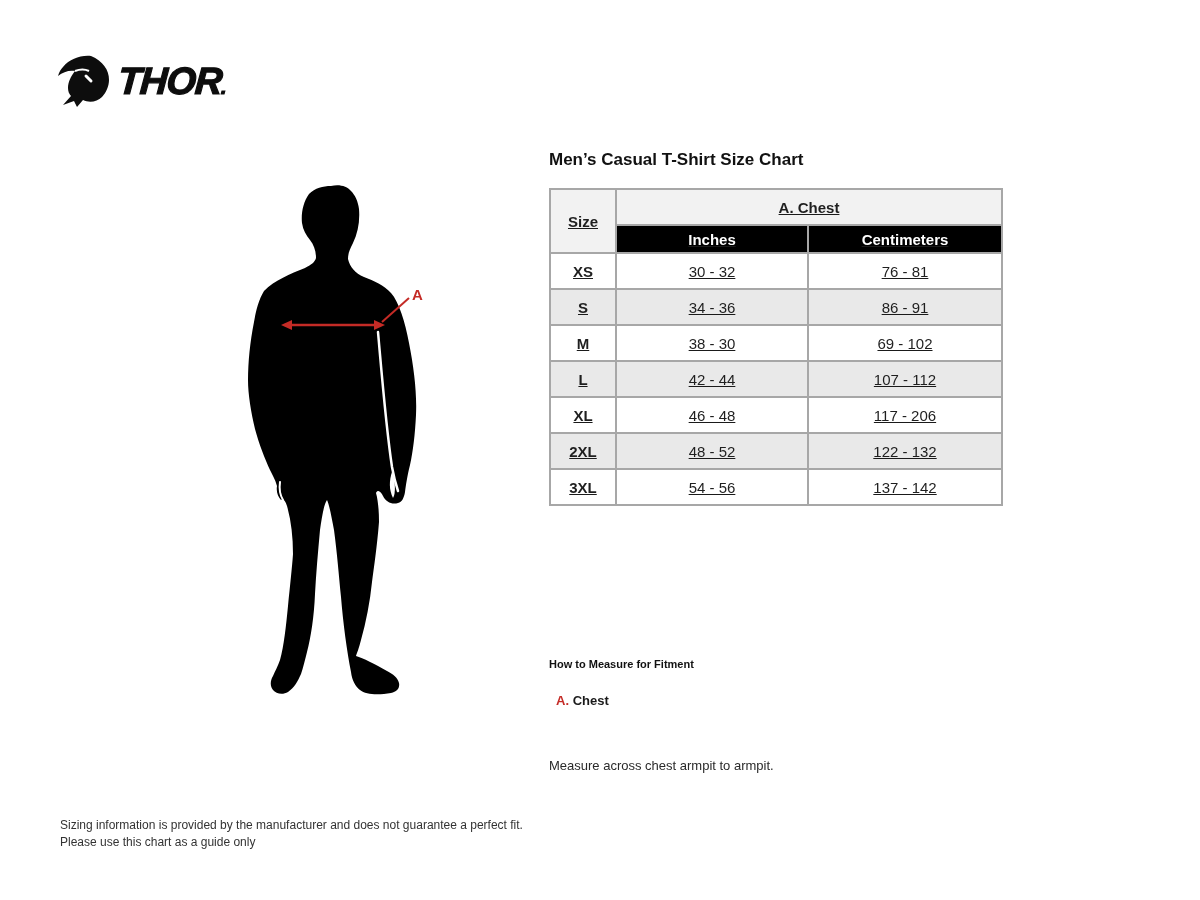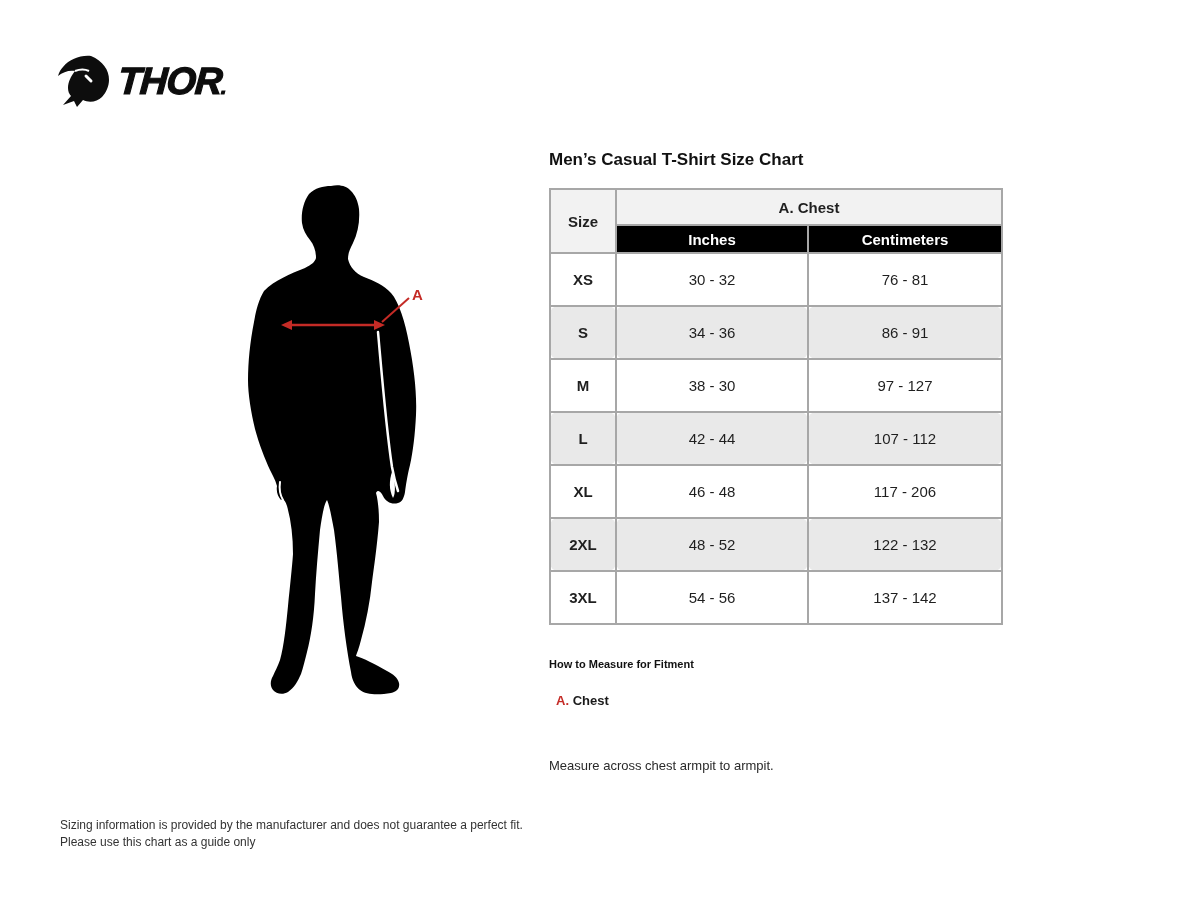--- a/index.html
+++ b/index.html
@@ -30,34 +30,35 @@
   #figure-wrap { left: 235px; top: 182px; width: 200px; height: 522px; }
 
   
   #chart-title { left: 549px; top: 150px; font-size: 17px; font-weight: bold; color: #111; }
   #size-table-wrap { left: 549px; top: 188px; }
   table.size-table {
     border-collapse: collapse;
     table-layout: fixed;
     width: 452px;
     background: #fff;
+    text-decoration: underline;
   }
   table.size-table td, table.size-table th {
     border: 2px solid #a7a7a7;
     text-align: center;
     vertical-align: middle;
     font-size: 15px;
     color: #1f1f1f;
   }
   col.c-size { width: 66px; }
   col.c-in   { width: 192px; }
   col.c-cm   { width: 194px; }
   .hdr-main  { height: 36px; background: #f2f2f2; font-weight: bold; font-size: 15px; }
   .hdr-sub   { height: 28px; background: #000000; color: #ffffff !important; font-weight: bold; font-size: 12px; margin-left: 28px; }
-  .row-cell  { height: 53px; border-radius: 8px; }
+  .row-cell  { height: 36px; }
   .cell-size { font-weight: bold; }
   tr.alt td  { background: #e9e9e9; }
 
   
   #measure-title { left: 549px; top: 658px; font-size: 11px; font-weight: bold; color: #111; }
   #measure-item  { left: 556px; top: 693px; font-size: 13px; font-weight: bold; color: #1a1a1a; }
   #measure-item .key { color: #c42b26; }
   #measure-desc  { left: 549px; top: 711px; font-size: 13px; color: #2a2a2a; margin-top: 47px; }
 
   
@@ -172,21 +173,21 @@
         <td class="row-cell">76 - 81</td>
       </tr>
       <tr class="alt">
         <td class="row-cell cell-size">S</td>
         <td class="row-cell">34 - 36</td>
         <td class="row-cell">86 - 91</td>
       </tr>
       <tr>
         <td class="row-cell cell-size">M</td>
         <td class="row-cell">38 - 30</td>
-        <td class="row-cell">97 - 127</td>
+        <td class="row-cell">69 - 102</td>
       </tr>
       <tr class="alt">
         <td class="row-cell cell-size">L</td>
         <td class="row-cell">42 - 44</td>
         <td class="row-cell">107 - 112</td>
       </tr>
       <tr>
         <td class="row-cell cell-size">XL</td>
         <td class="row-cell">46 - 48</td>
         <td class="row-cell">117 - 206</td>

